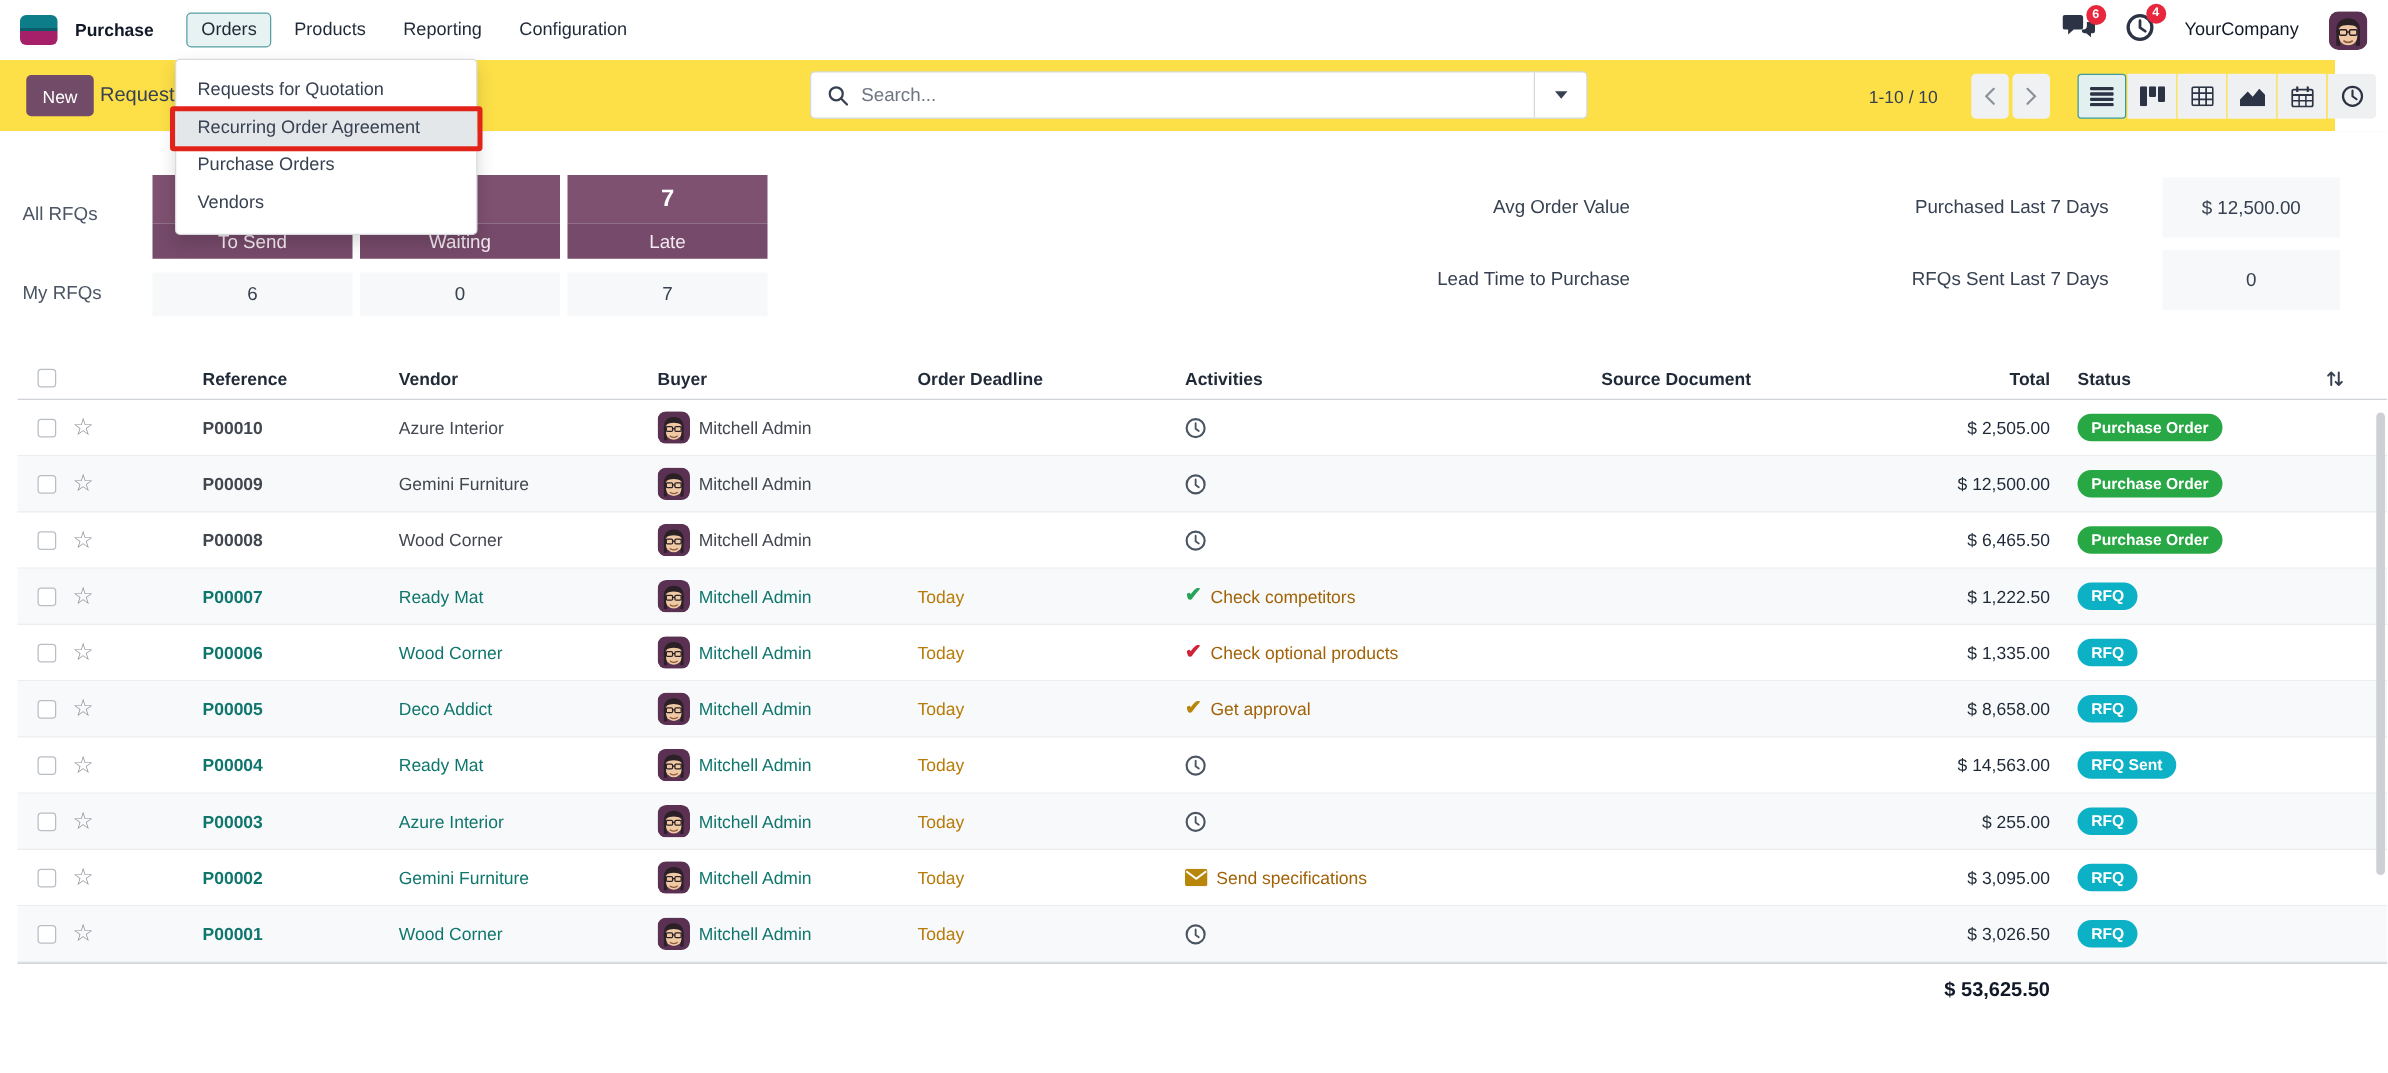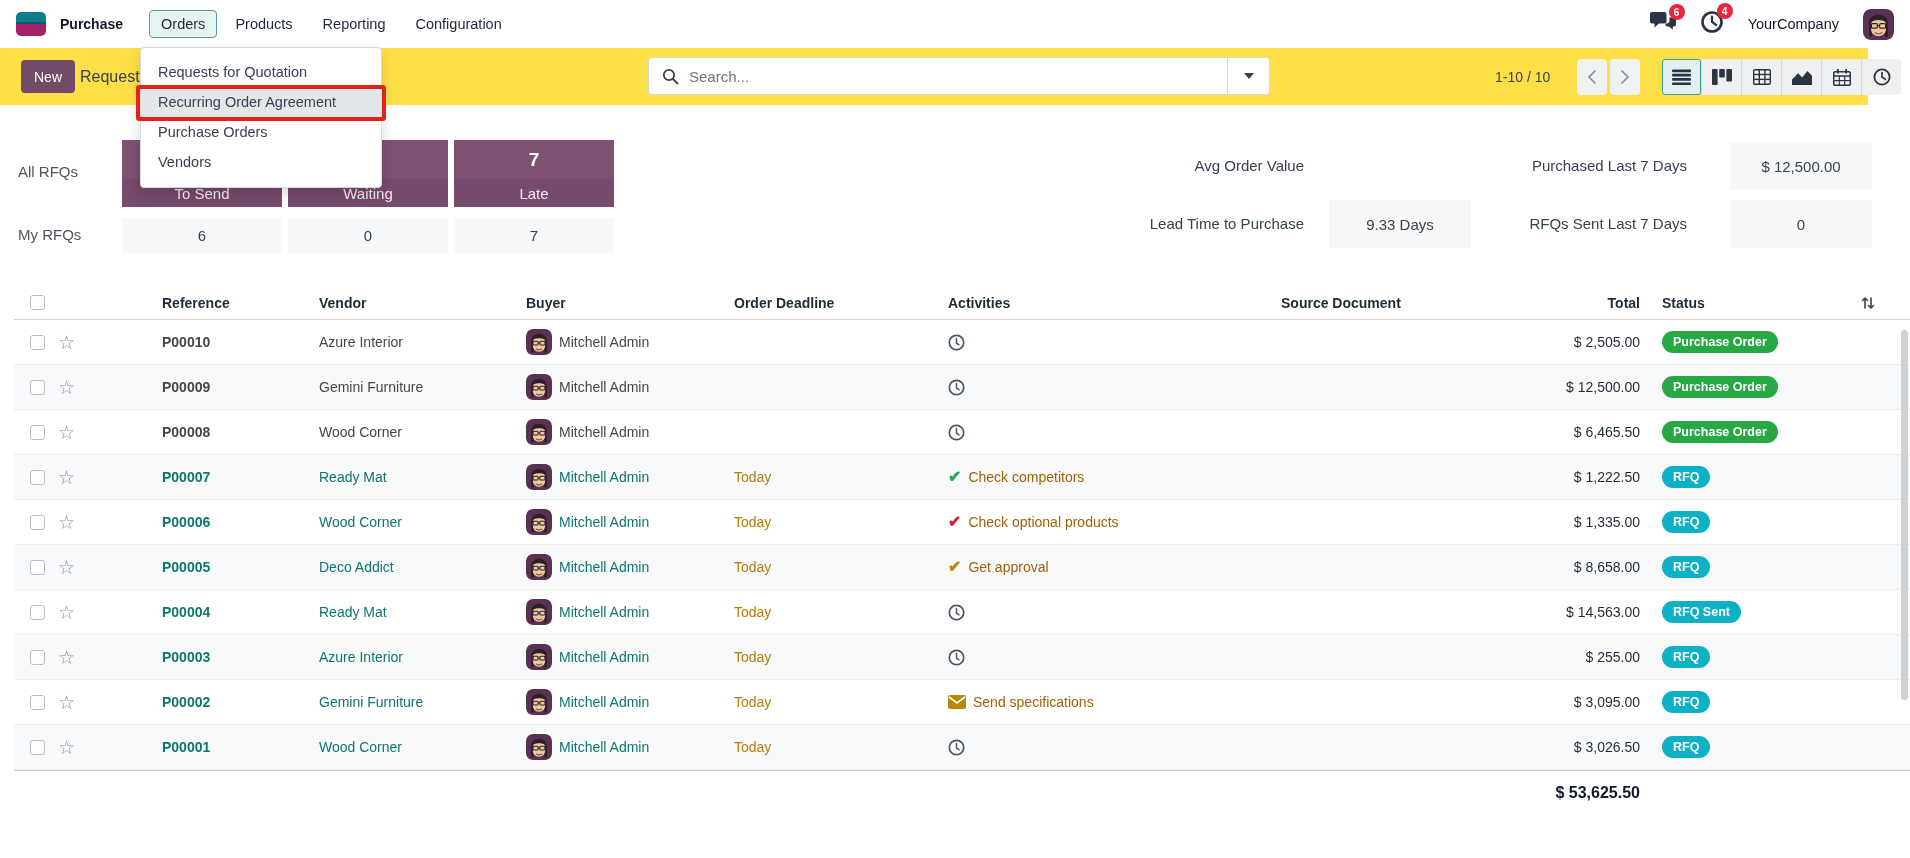--- a/index.html
+++ b/index.html
@@ -245,21 +245,20 @@
     </div>
 
     <div class="my-box" style="left:122px">6</div>
     <div class="my-box" style="left:288px">0</div>
     <div class="my-box" style="left:454px">7</div>
 
     <span class="kpi-label" style="left:1000px;top:51px;width:304px">Avg Order Value</span>
     <span class="kpi-label" style="left:1430px;top:51px;width:257px">Purchased Last 7 Days</span>
     <div class="kpi-box" style="left:1730px;top:37px">$ 12,500.00</div>
     <span class="kpi-label" style="left:1000px;top:109px;width:304px">Lead Time to Purchase</span>
-    <div class="kpi-box" style="left:1329px;top:95px">9.33 Days</div>
     <span class="kpi-label" style="left:1430px;top:109px;width:257px">RFQs Sent Last 7 Days</span>
     <div class="kpi-box" style="left:1730px;top:95px">0</div>
   </div>
 
   <div class="tbl">
     <div class="thead">
       <div class="c c-check">
           <span class="cb"></span>
         </div>
       <div class="c c-star"></div>

